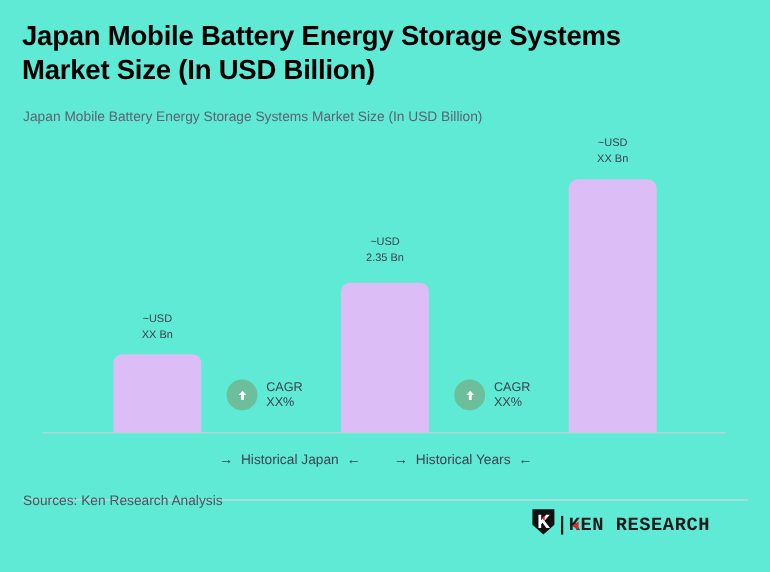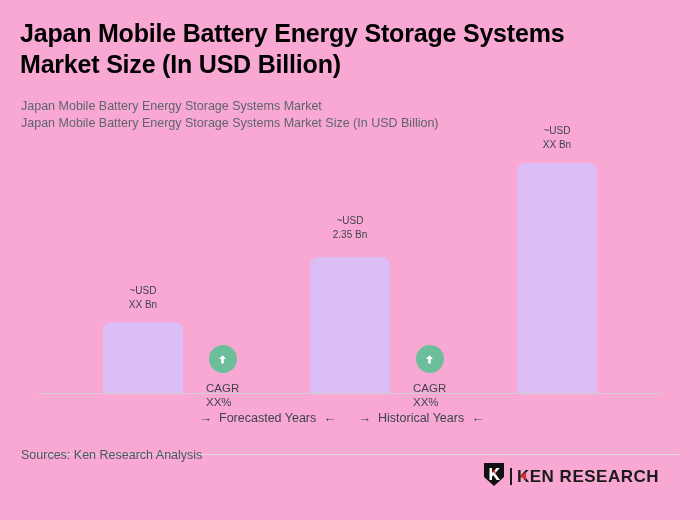--- a/index.html
+++ b/index.html
@@ -10,21 +10,21 @@
     width: 700px;
     height: 520px;
     background: #ffffff;
     font-family: "Liberation Sans", sans-serif;
     overflow: hidden;
   }
   .slide {
     position: relative;
     width: 700px;
     height: 520px;
-    background: #f9a8d4;
+    background: #5eead4;
   }
 
   
   .title {
     position: absolute;
     left: 20px;
     top: 18px;
     width: 620px;
     font-size: 25px;
     font-weight: bold;
@@ -78,21 +78,20 @@
     height: 1px;
     background: #cfcfd6;
   }
 
   
   .cagr {
     position: absolute;
     display: flex;
     align-items: center;
     gap: 8px;
-    flex-direction: column;
   }
   .cagr-circle {
     width: 28px;
     height: 28px;
     border-radius: 50%;
     background: #6cbf9a;
     display: flex;
     align-items: center;
     justify-content: center;
     flex: none;
@@ -152,21 +151,20 @@
   }
 </style>
 </head>
 <body>
 
 <div class="slide">
 
   <div class="title">Japan Mobile Battery Energy Storage Systems Market Size (In USD Billion)</div>
 
   <div class="subtitle-block">
-    <div class="subtitle">Japan Mobile Battery Energy Storage Systems Market</div>
     <div class="subtitle">Japan Mobile Battery Energy Storage Systems Market Size (In USD Billion)</div>
   </div>
 
   <div class="plot">
 
     <div class="bar-label" style="left:103px; top:284px; width:80px;">
       <span>~USD</span>
       <span>XX Bn</span>
     </div>
     <div class="bar" style="left:103px; top:322px; width:80px; height:71px;"></div>
@@ -205,21 +203,21 @@
       <span>~USD</span>
       <span>XX Bn</span>
     </div>
     <div class="bar" style="left:517px; top:163px; width:80px; height:230px;"></div>
 
     <div class="axis-line"></div>
   </div>
 
   <div class="years" style="left:199px;">
     <span class="arrow">→</span>
-    <span>Forecasted Years</span>
+    <span>Historical Japan</span>
     <span class="arrow">←</span>
   </div>
 
   <div class="years" style="left:358px;">
     <span class="arrow">→</span>
     <span>Historical Years</span>
     <span class="arrow">←</span>
   </div>
 
   <div class="footer-rule"></div>
@@ -228,21 +226,21 @@
   <div class="logo">
     <span>
       <svg width="22" height="25" viewBox="0 0 22 25" aria-hidden="true">
         <path d="M1 1 H21 V15 L11 24 L1 15 Z" fill="#111111"></path>
         <path d="M6.5 6 H9 V11 L13.5 6 H16.8 L12 11.3 L17 18 H13.7 L10.2 13.2 L9 14.5 V18 H6.5 Z" fill="#ffffff"></path>
         <path d="M9.2 9.2 L12.2 7.2 L12.2 11.4 Z" fill="#d32f2f"></path>
       </svg>
     </span>
     <span style="display:inline-block;width:2px;height:17px;background:#1b1b1b;"></span>
     <span class="logo-word">
-      <span style="position:relative;display:inline-block;">
+      <span style="position:relative;display:inline-block;font-family:Liberation Mono, monospace;">
         <span>KEN RESEARCH</span>
         <span style="position:absolute;left:3px;top:4px;width:0;height:0;
                      border-top:4px solid transparent;border-bottom:4px solid transparent;
                      border-right:6px solid #d32f2f;"></span>
       </span>
     </span>
   </div>
 
 </div>
 

